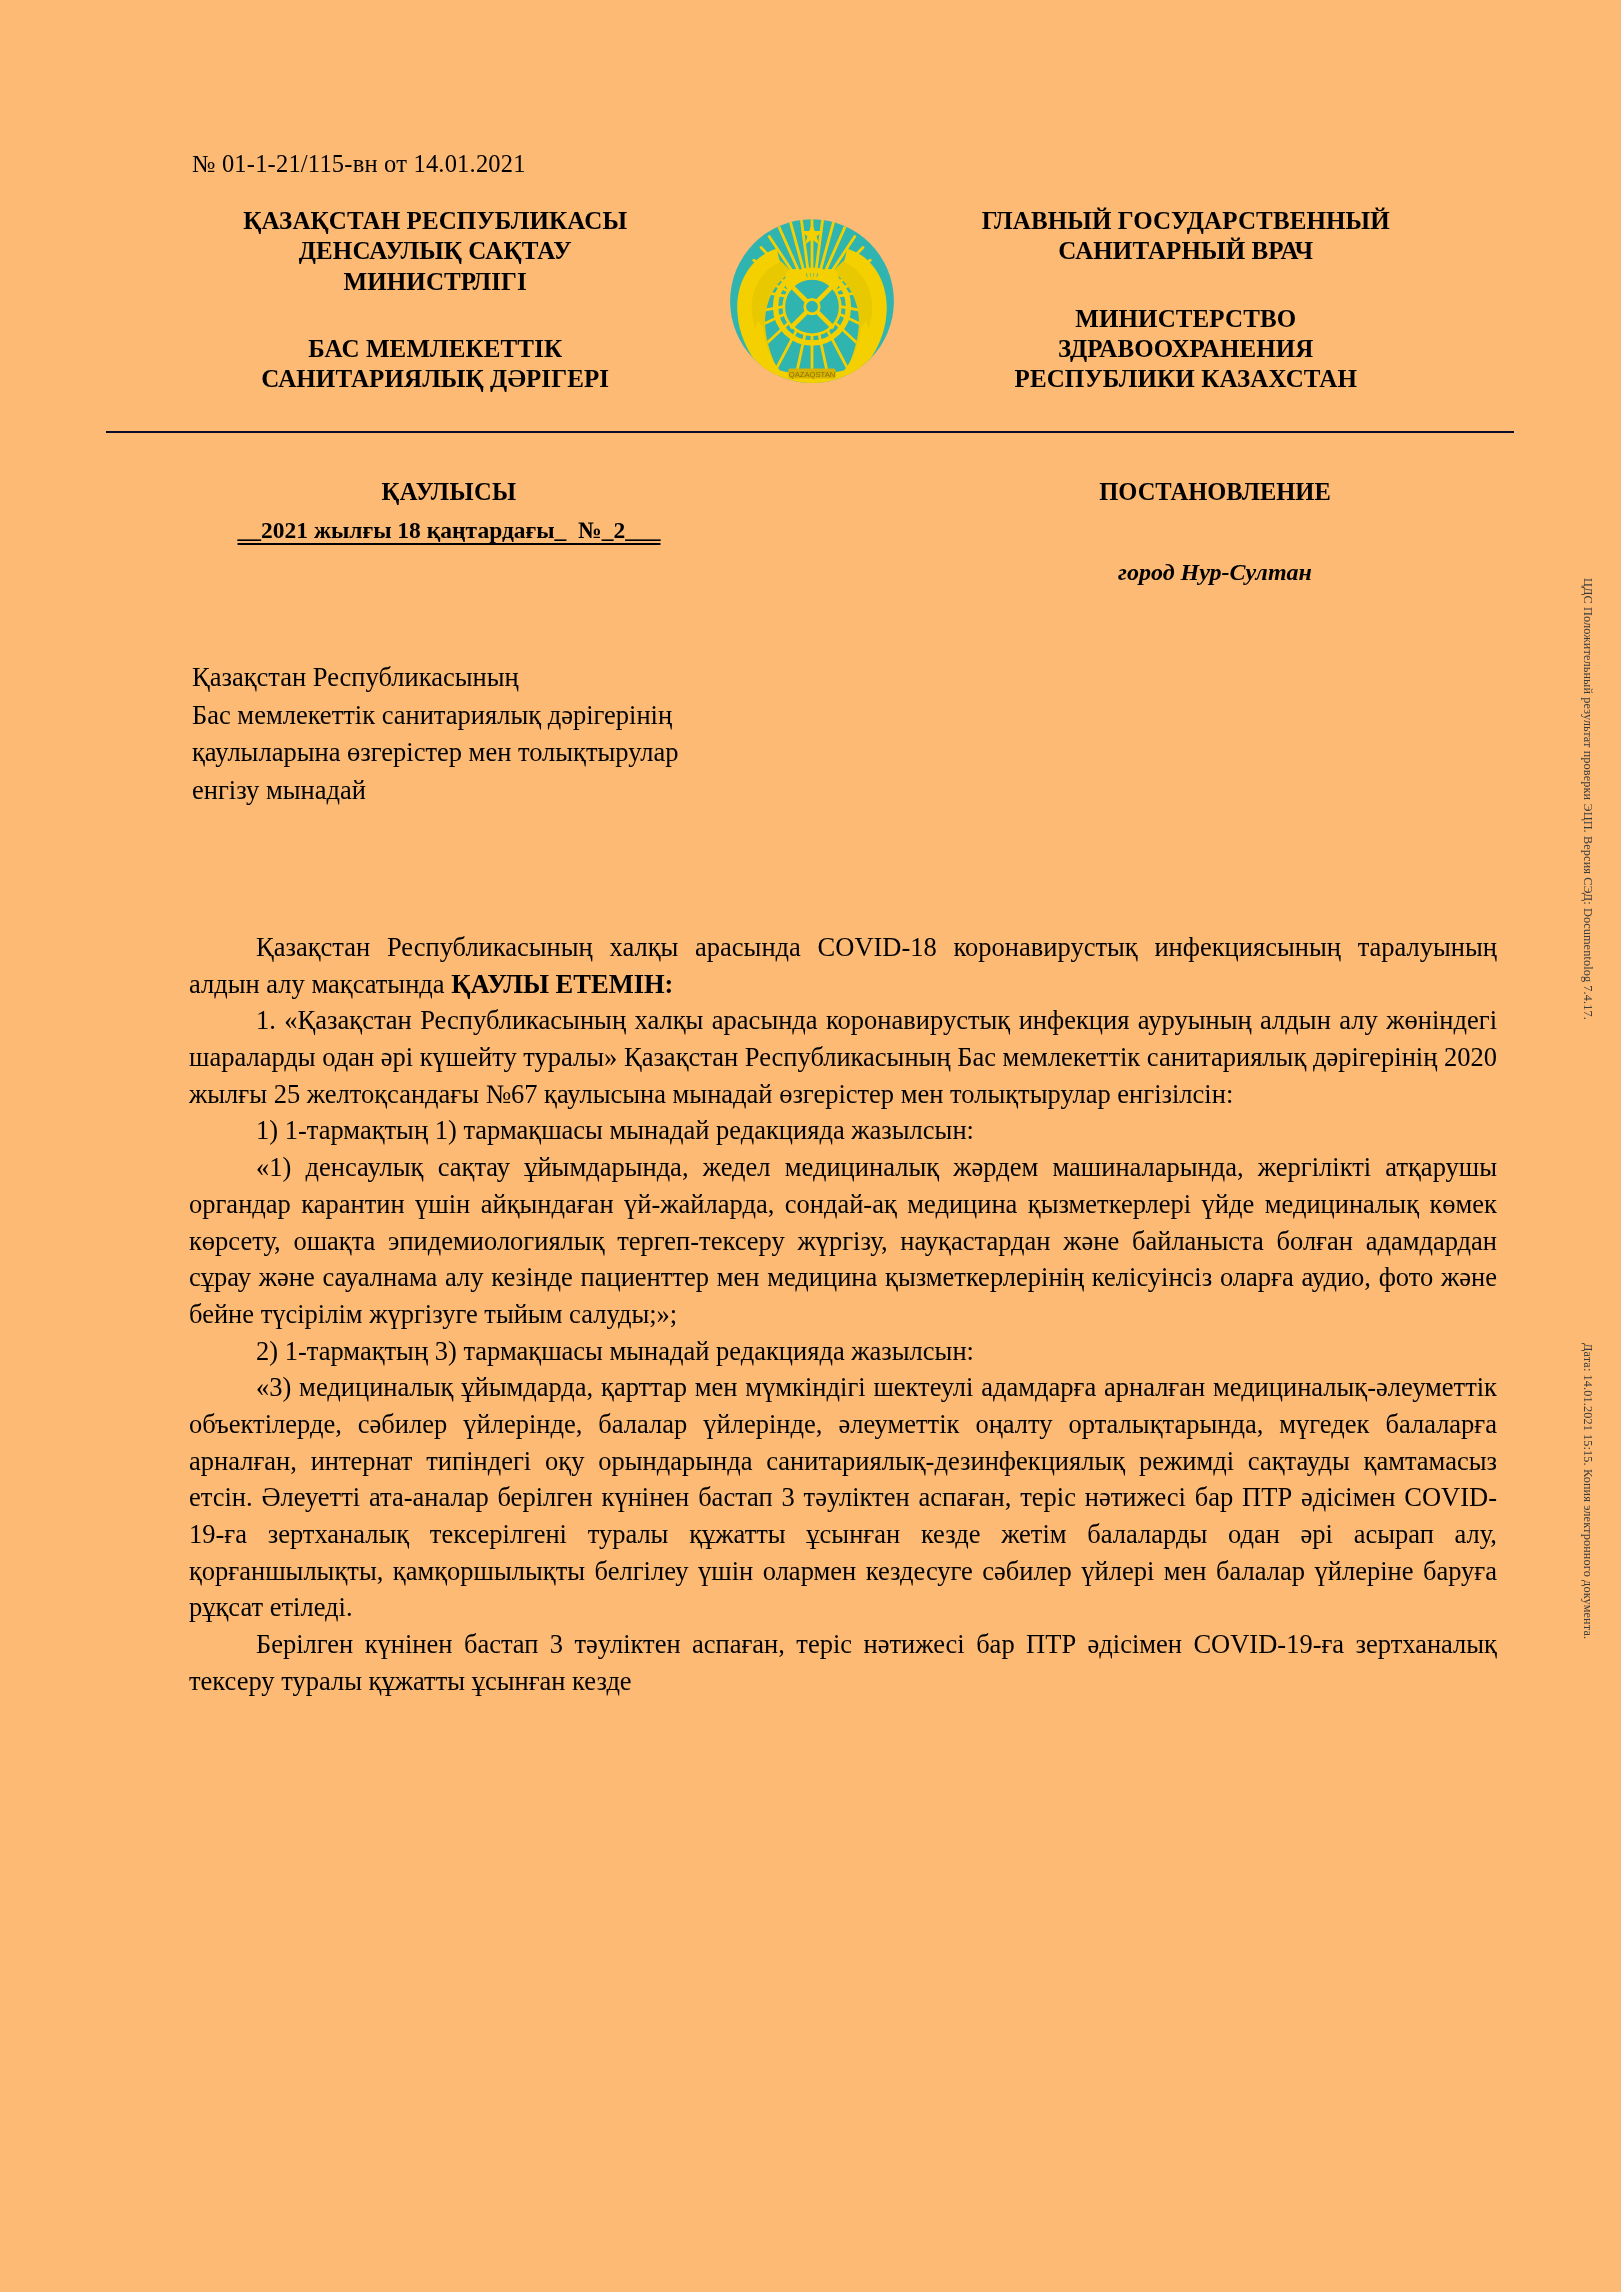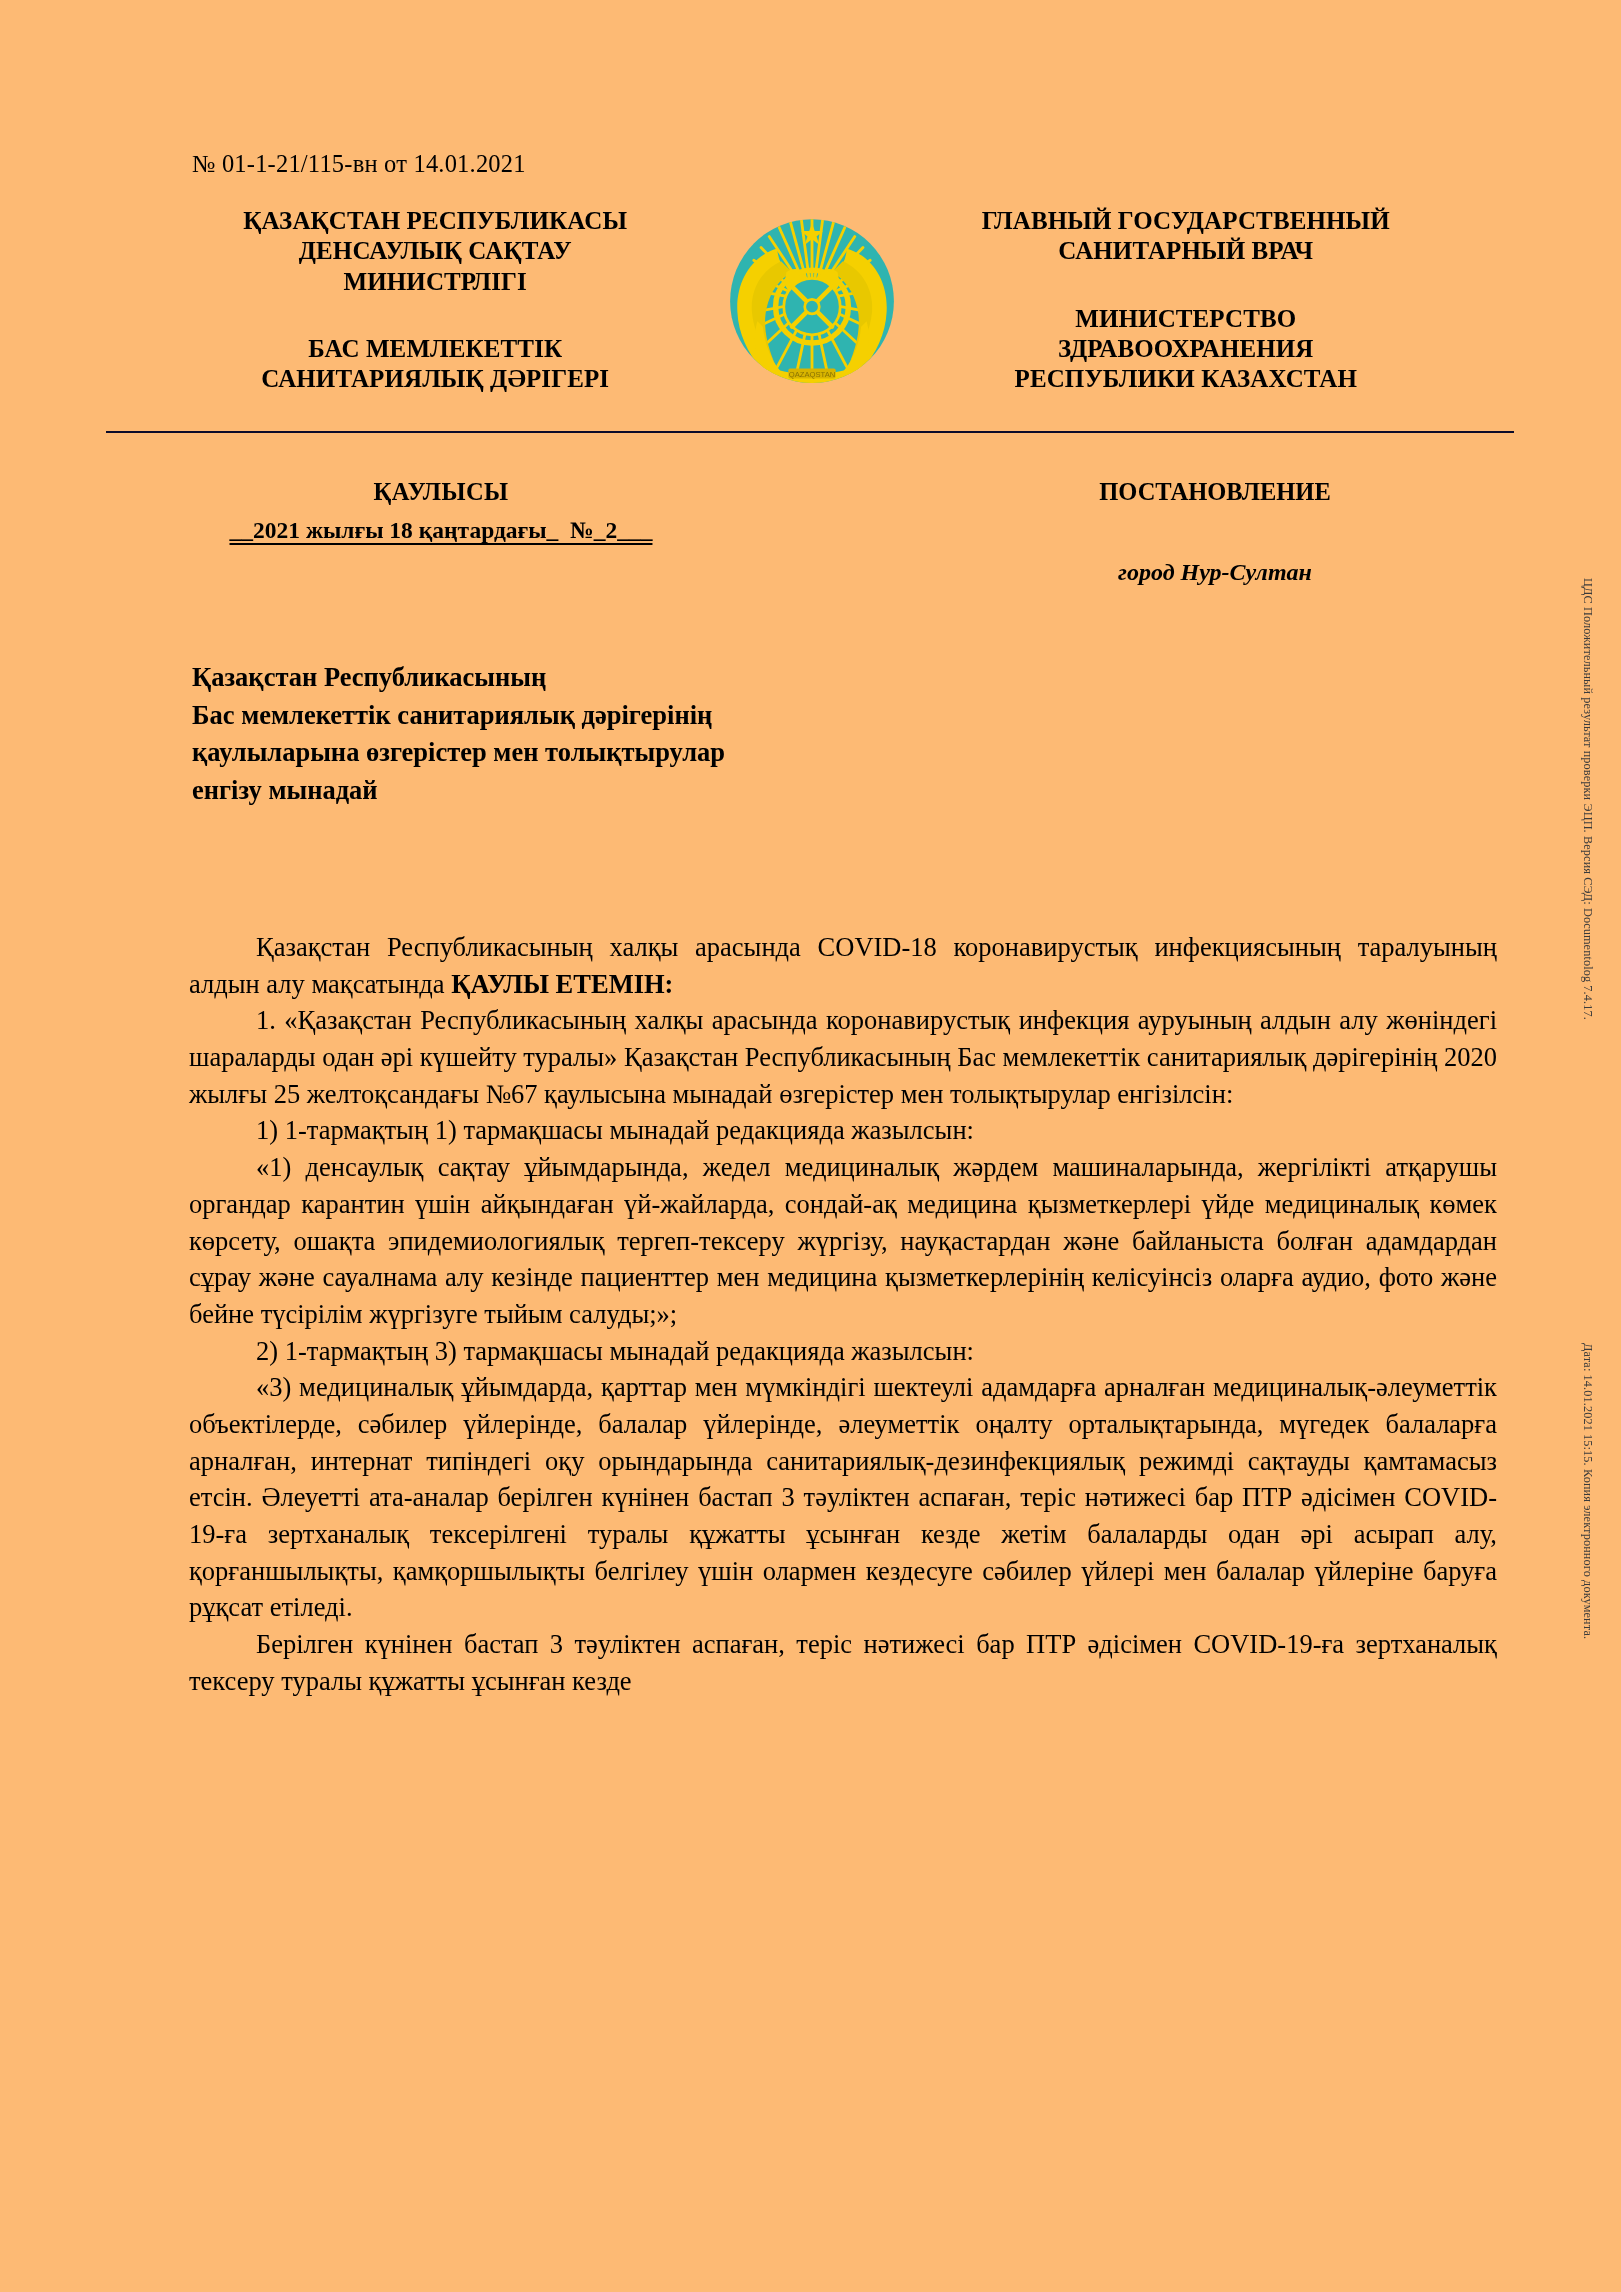--- a/index.html
+++ b/index.html
@@ -74,21 +74,21 @@
   
   .decree {
     position: absolute;
     left: 0;
     top: 478px;
     width: 1621px;
     height: 118px;
   }
   .decree-left {
     position: absolute;
-    left: 98px;
+    left: 106px;
     top: 0;
     width: 686px;
     text-align: center;
     font-weight: bold;
     font-size: 24.5px;
   }
   .decree-right {
     position: absolute;
     left: 921px;
     top: 0;
@@ -117,21 +117,21 @@
     font-weight: bold;
     font-style: italic;
   }
 
   
   .subject {
     position: absolute;
     left: 192px;
     top: 659px;
     width: 784px;
-    font-weight: bold;
+    font-weight: normal;
     font-size: 26.5px;
     line-height: 1.42;
   }
 
   
   .body-text {
     position: absolute;
     left: 189px;
     top: 929px;
     width: 1308px;

